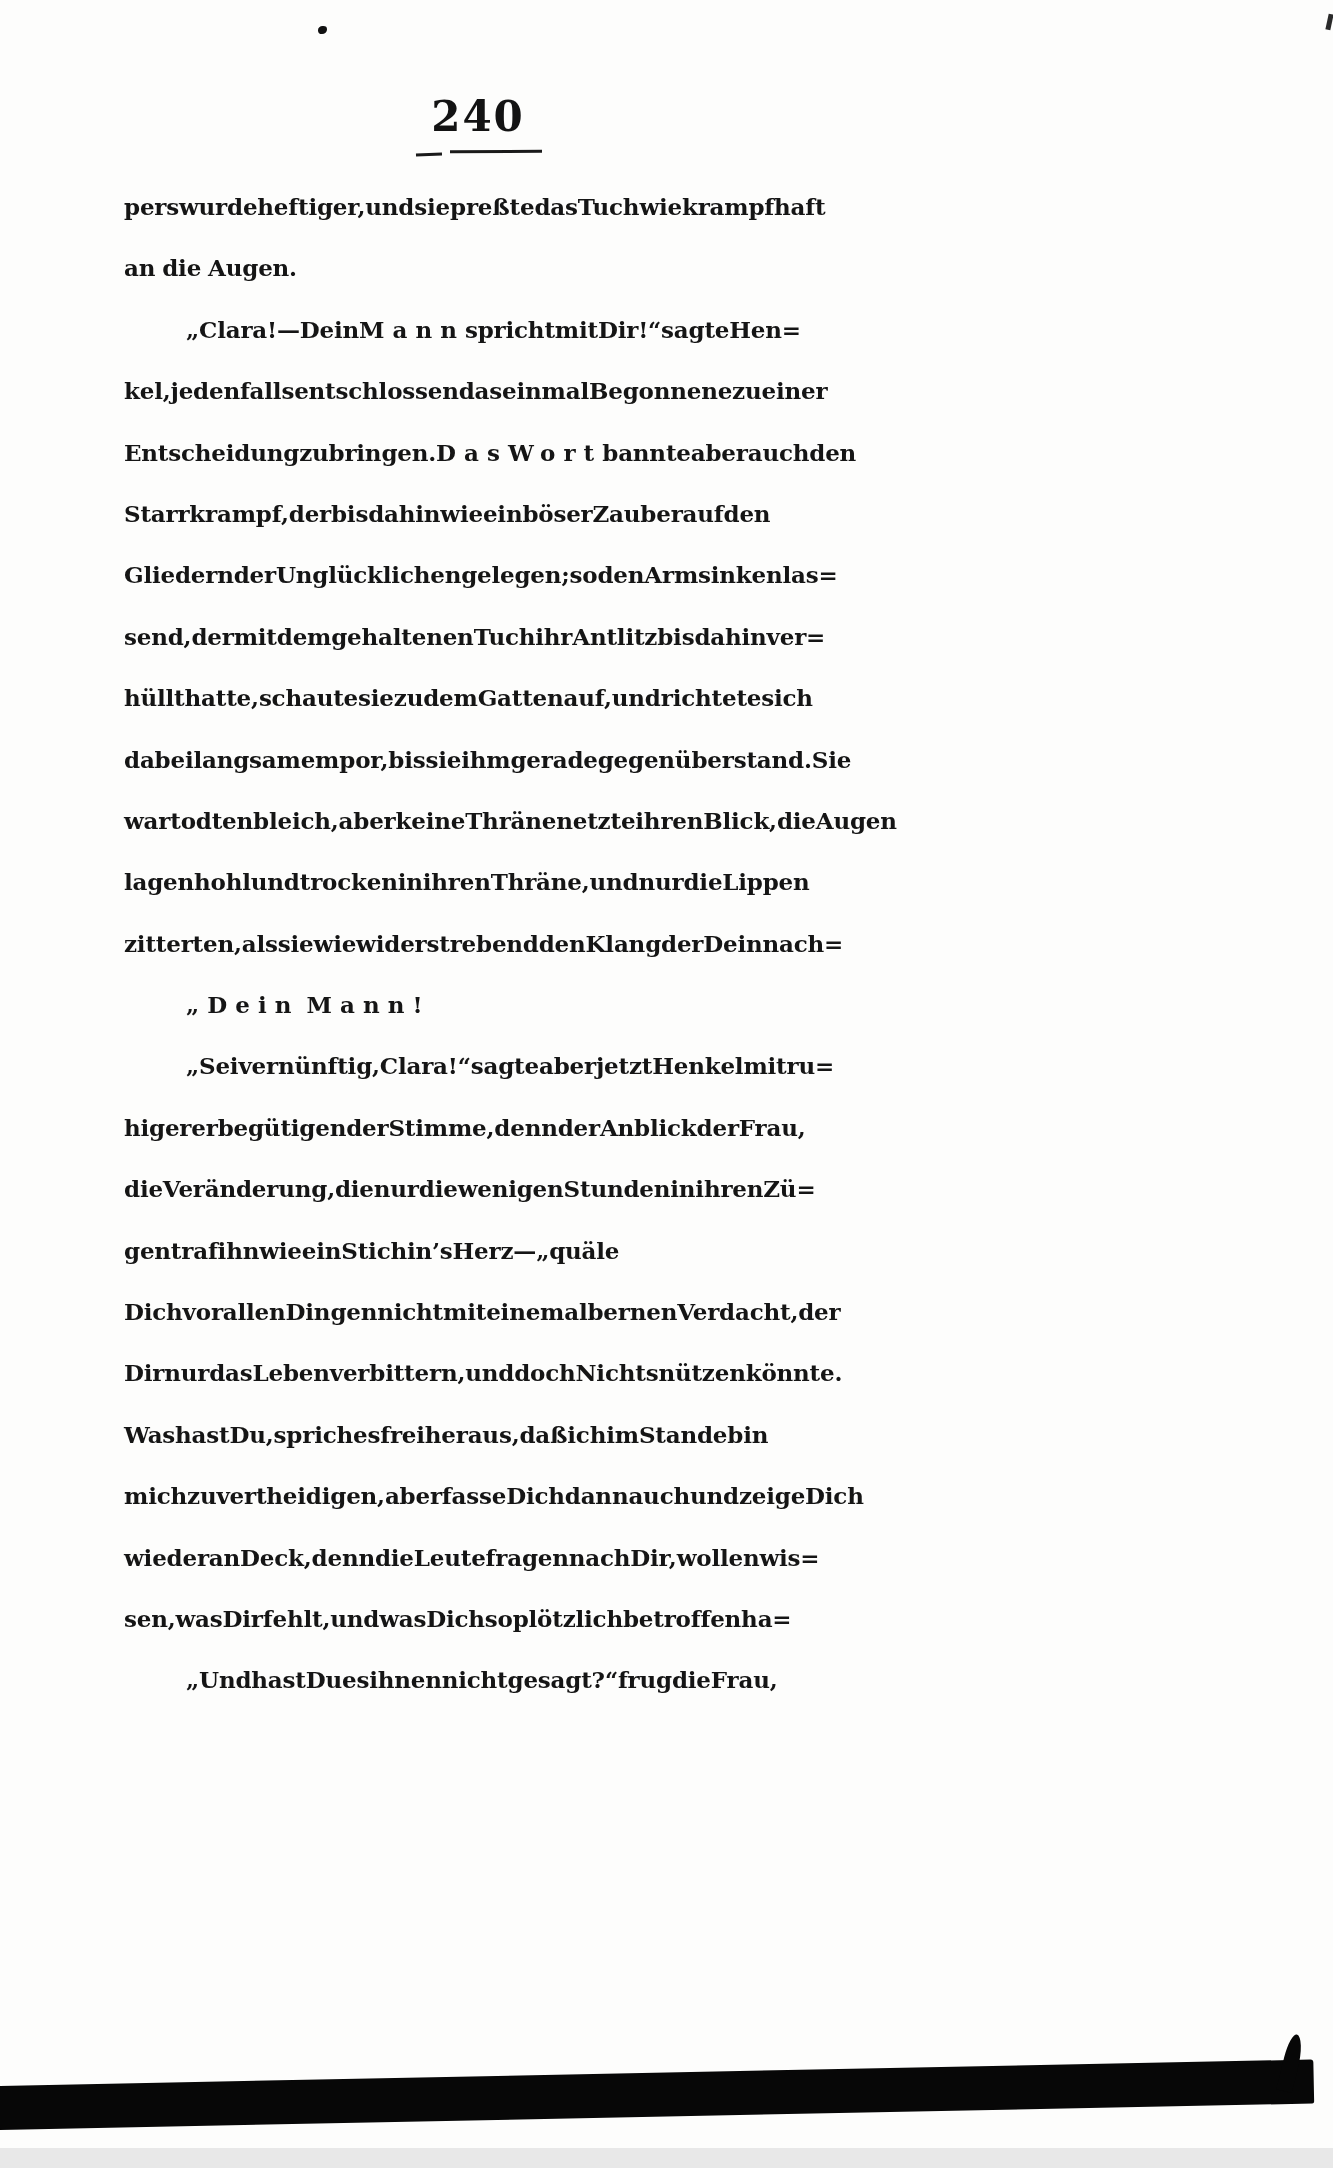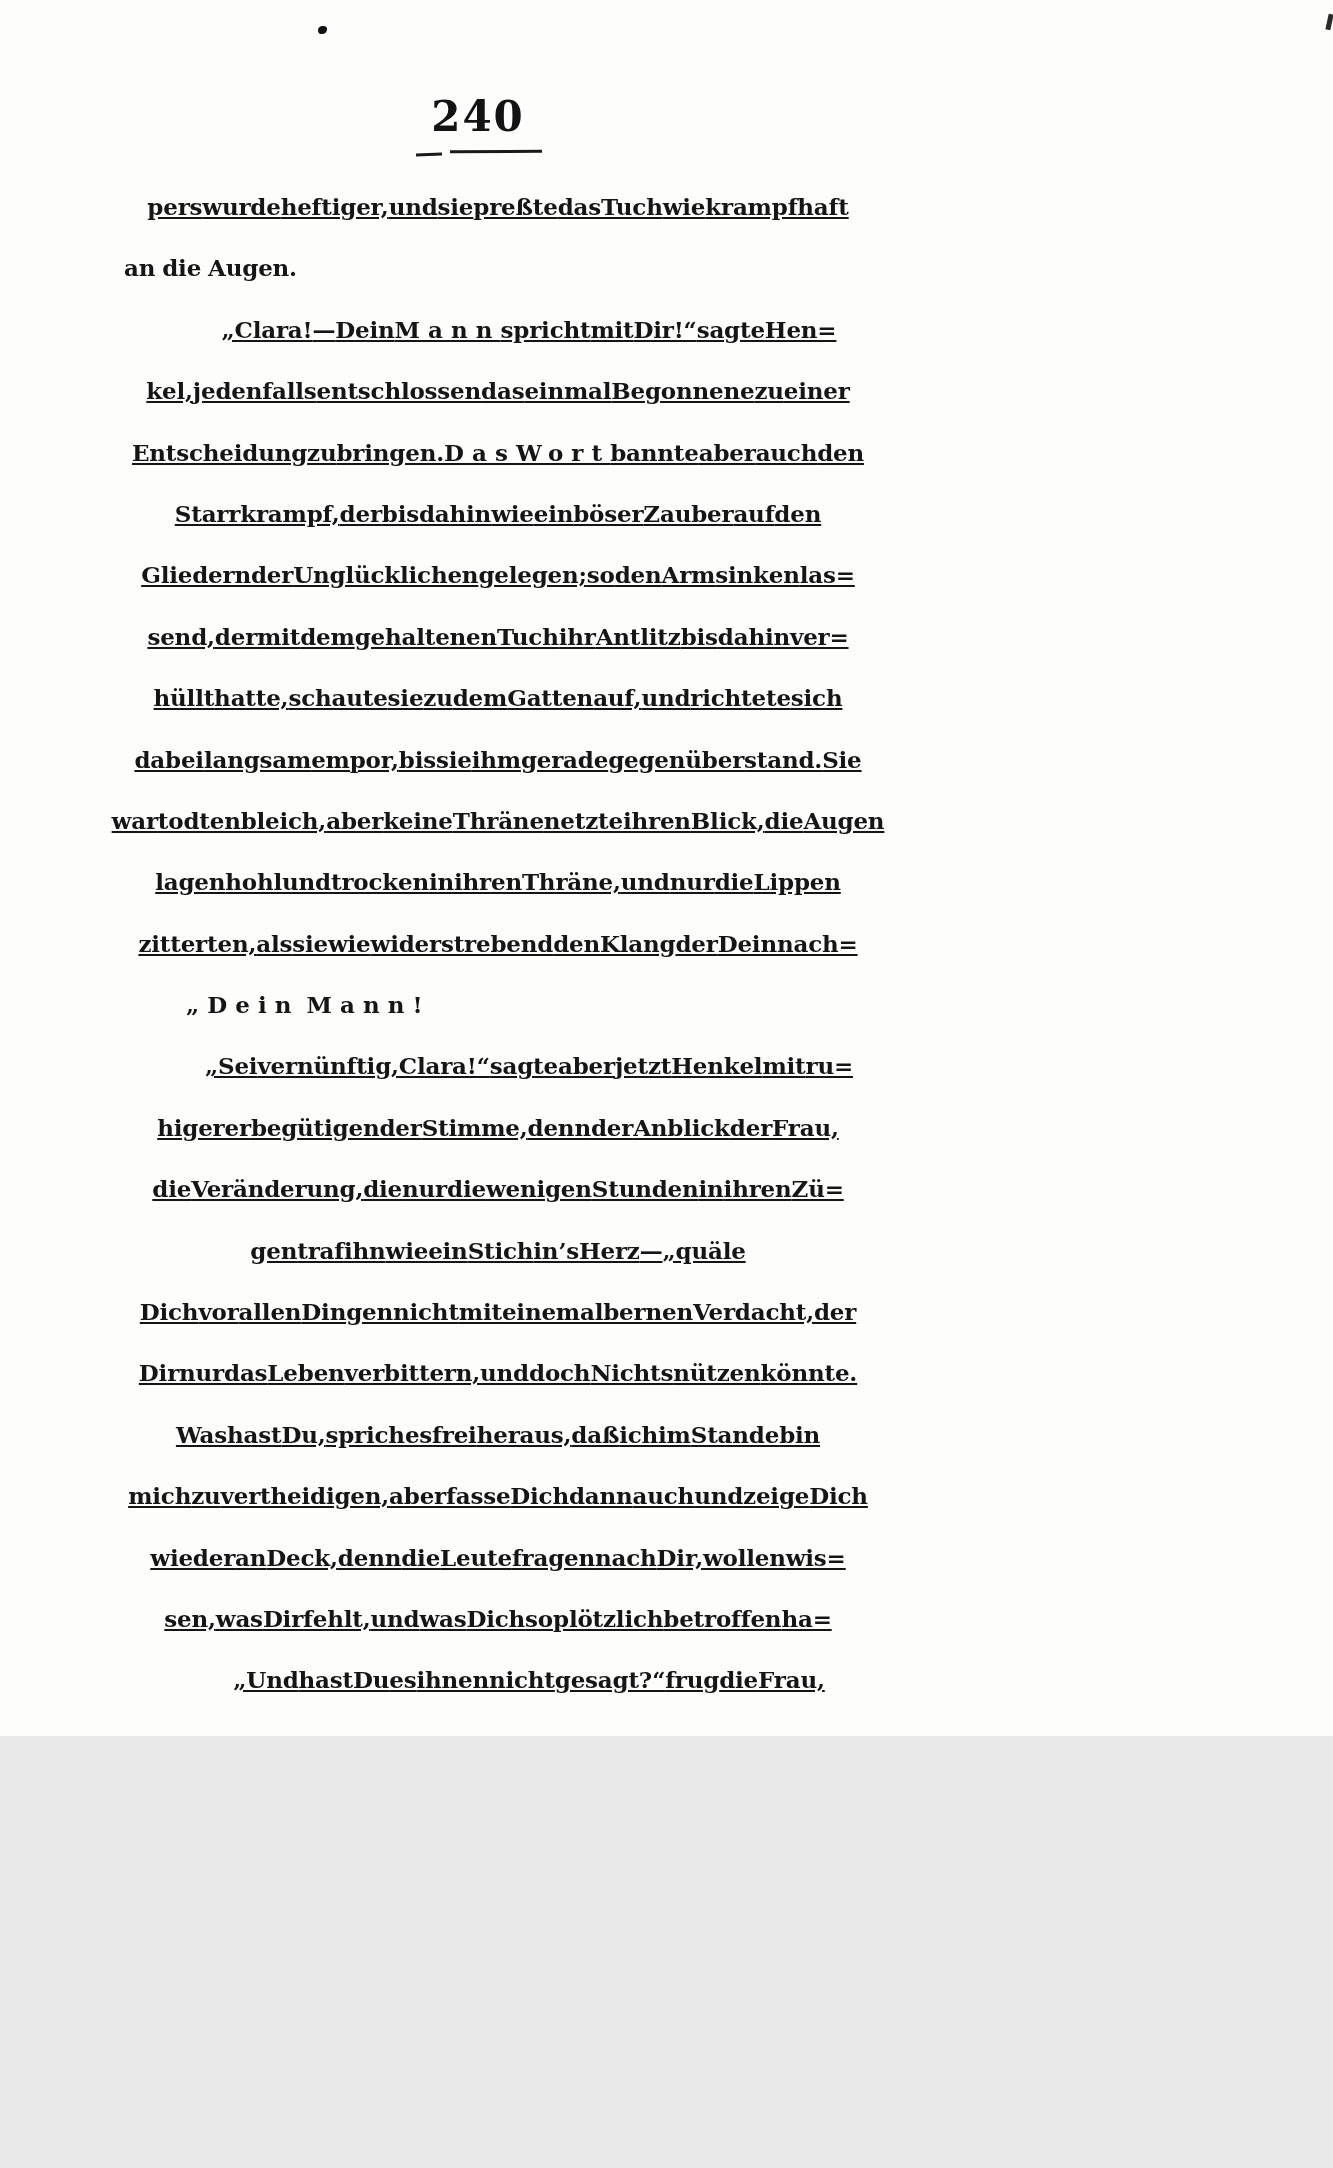--- a/index.html
+++ b/index.html
@@ -1,18 +1,18 @@
 <!DOCTYPE html>
 <html><head>
 <meta charset="utf-8">
 <style>
   html,body{margin:0;padding:0;background:#e8e8e8;}
   .page{
     position:relative;
-    width:1333px;height:1736px;
+    width:1333px;height:2148px;
     margin:0 auto;
     background:#fefefdff;
     background-color:#fdfdfc;
     font-family:"DejaVu Serif", serif;
     color:#151515;
     overflow:hidden;
   }
   .pagenum{
     position:absolute;left:124px;top:92px;width:708px;
     text-align:center;
@@ -30,21 +30,21 @@
   .text-col{
     position:absolute;left:124px;top:176px;width:748px;
   }
   .line{
     display:flex;
     height:61.4px;line-height:61.4px;
     align-items:baseline;
     font-size:23px;font-weight:700;letter-spacing:-0.2px;
     white-space:pre;
   }
-  .line.just{justify-content:center;text-decoration:underline;}
+  .line.just{justify-content:flex-start;}
   .line.left{justify-content:flex-start;gap:7px;}
   .line.ind{padding-left:62px;}
   .w{display:inline-block;}
   .w.sp{letter-spacing:0.35em;}
   .speck{
     position:absolute;left:318px;top:26px;width:9px;height:8px;
     background:#111;border-radius:50% 40% 55% 45%;
   }
   .corner-mark{
     position:absolute;right:1px;top:14px;width:5px;height:16px;

